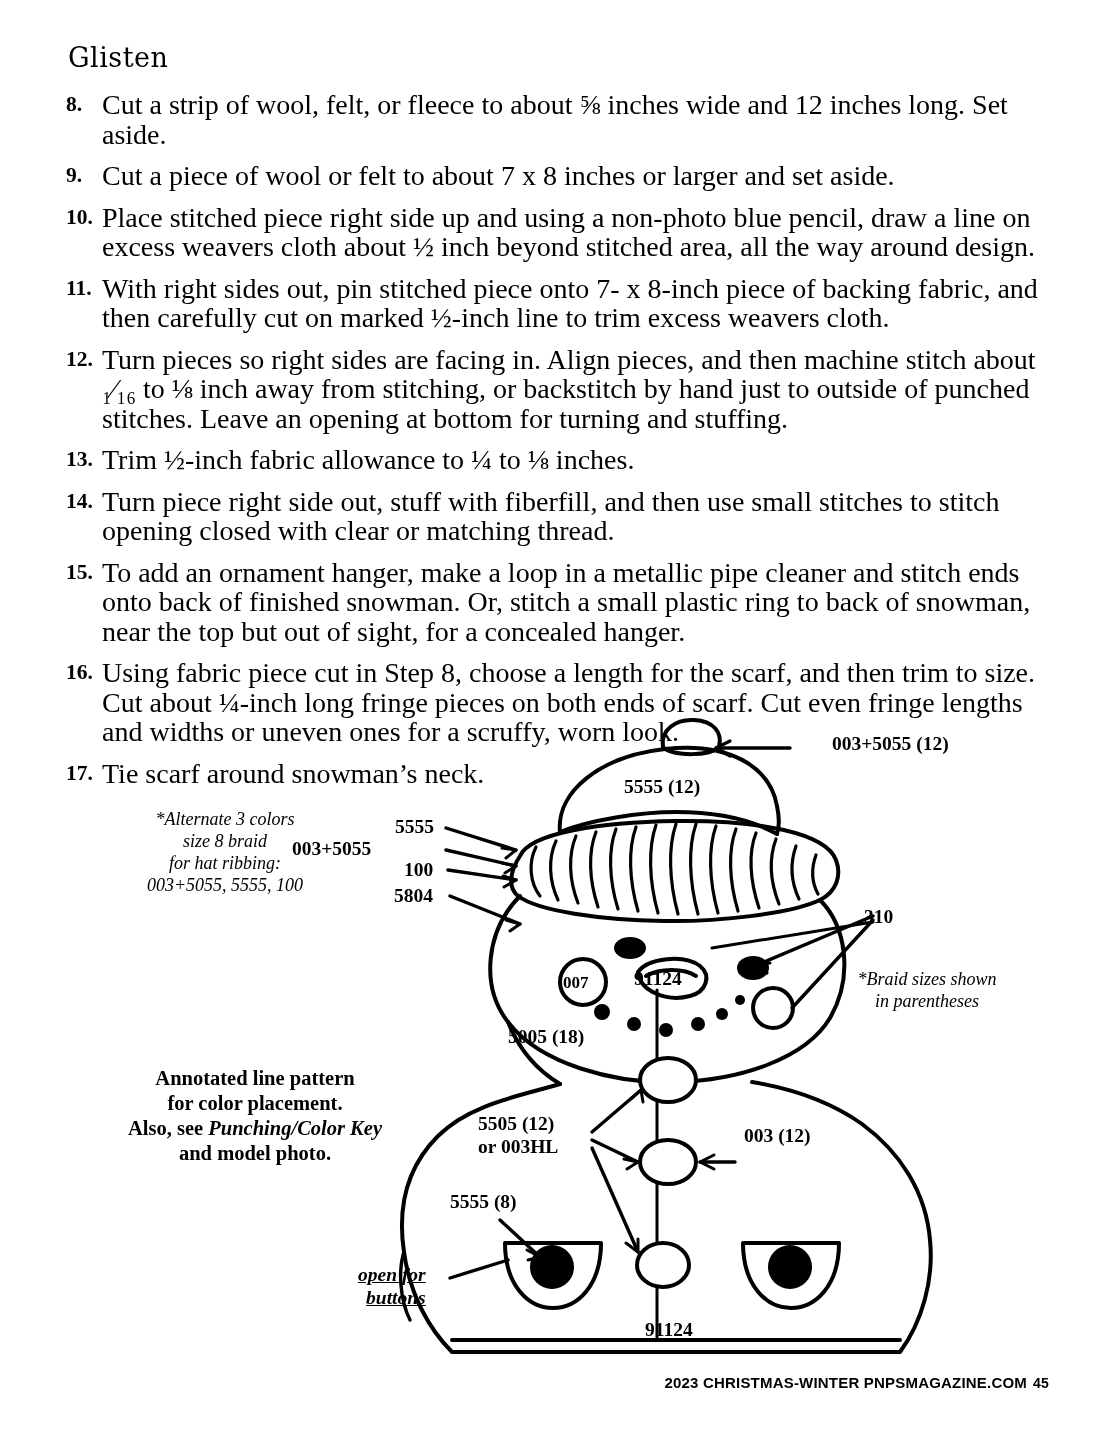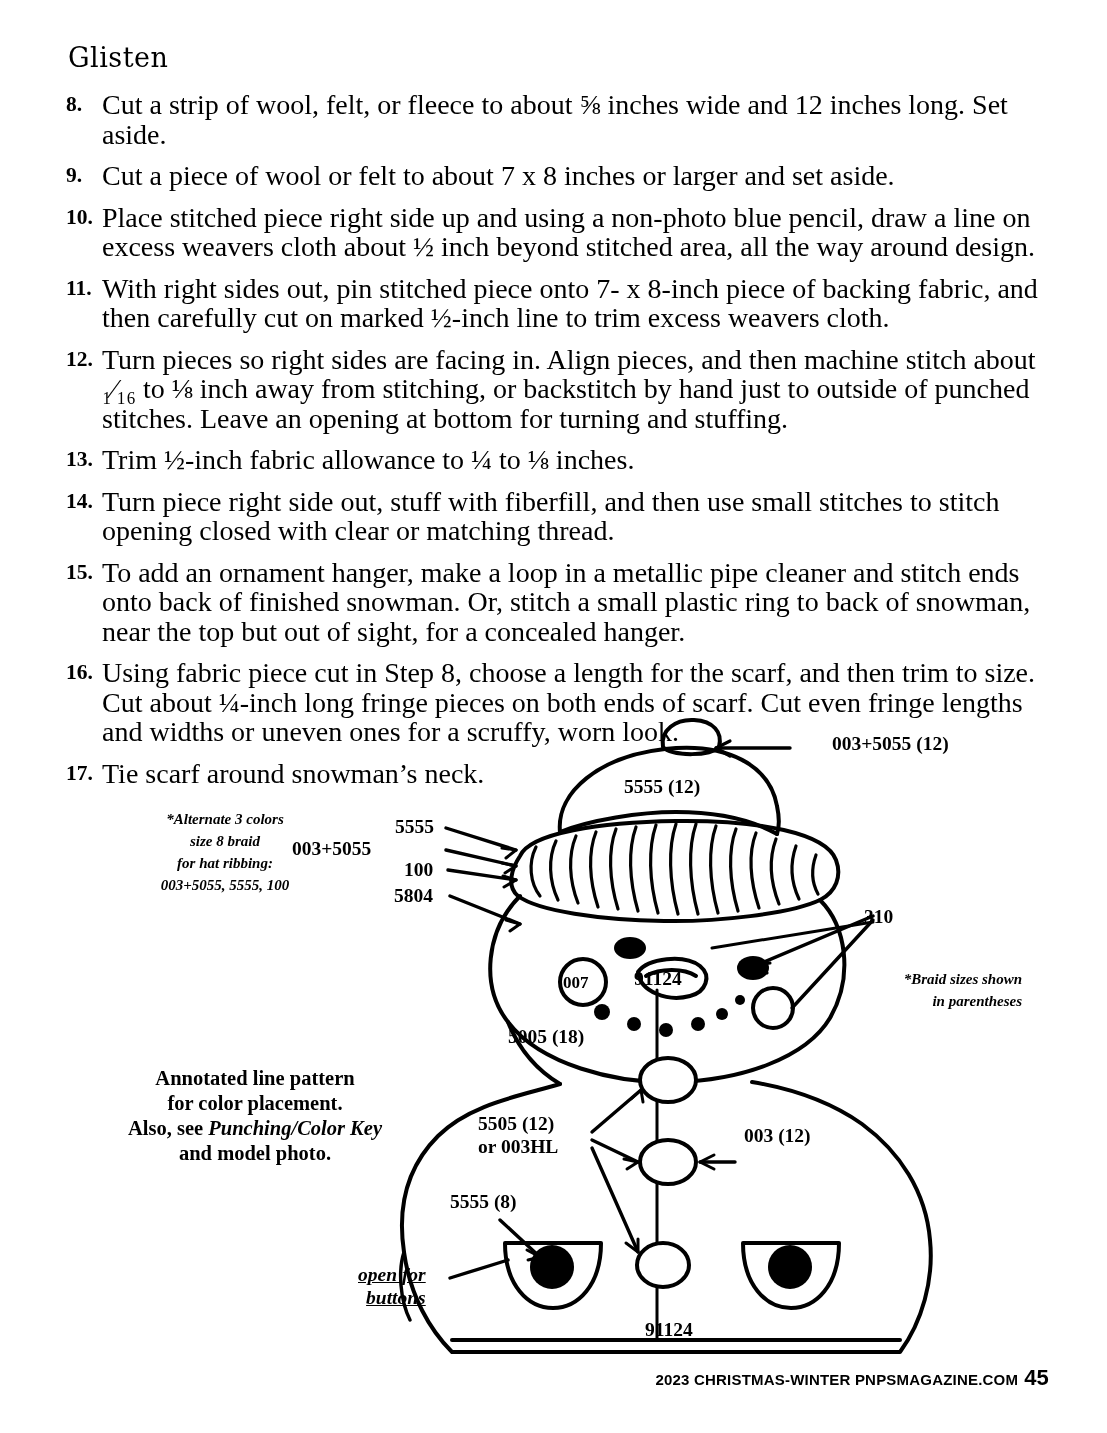--- a/index.html
+++ b/index.html
@@ -73,23 +73,23 @@
     font-weight: bold;
     font-size: 19.5px;
     line-height: 23px;
     white-space: nowrap;
   }
   .lbl.italic {
     font-style: italic;
   }
   .note-block {
     position: absolute;
-    font-weight: bold;
+    font-weight: normal;
     font-style: italic;
-    font-size: 15px;
+    font-size: 18px;
     line-height: 22px;
     text-align: center;
   }
   .caption-block {
     position: absolute;
     font-weight: bold;
     font-size: 20.5px;
     line-height: 25px;
     text-align: center;
   }
@@ -99,21 +99,21 @@
   .footer {
     position: absolute;
     right: 58px;
     bottom: 42px;
     font-family: "Liberation Sans", sans-serif;
     font-weight: bold;
     font-size: 15px;
     letter-spacing: 0.2px;
   }
   .footer .pg {
-    font-size: 22px;
+    font-size: 14px;
     margin-left: 6px;
   }
 </style>
 </head>
 <body>
 
 <div class="page">
 
   <div class="title">Glisten</div>
 
@@ -304,21 +304,21 @@
     <div class="lbl italic" style="left:358px; top:563px; white-space:pre-line; text-align:right;text-decoration:underline;">open for
 buttons</div>
 
     <div class="lbl" style="left:645px; top:618px;">91124</div>
 
     <div class="note-block" style="left:105px; top:108px; width:240px; white-space:pre-line;">*Alternate 3 colors
 size 8 braid
 for hat ribbing:
 003+5055, 5555, 100</div>
 
-    <div class="note-block" style="left:832px; top:268px; width:190px; white-space:pre-line; text-align:right;">*Braid sizes shown
+    <div class="note-block" style="left:832px; top:268px; width:190px; white-space:pre-line; text-align:center;">*Braid sizes shown
 in parentheses</div>
 
     <div class="caption-block" style="left:110px; top:366px; width:290px;">
       <div>Annotated line pattern</div>
       <div>for color placement.</div>
       <div><span>Also, see </span><em>Punching/Color Key</em></div>
       <div>and model photo.</div>
     </div>
 
   </div>

